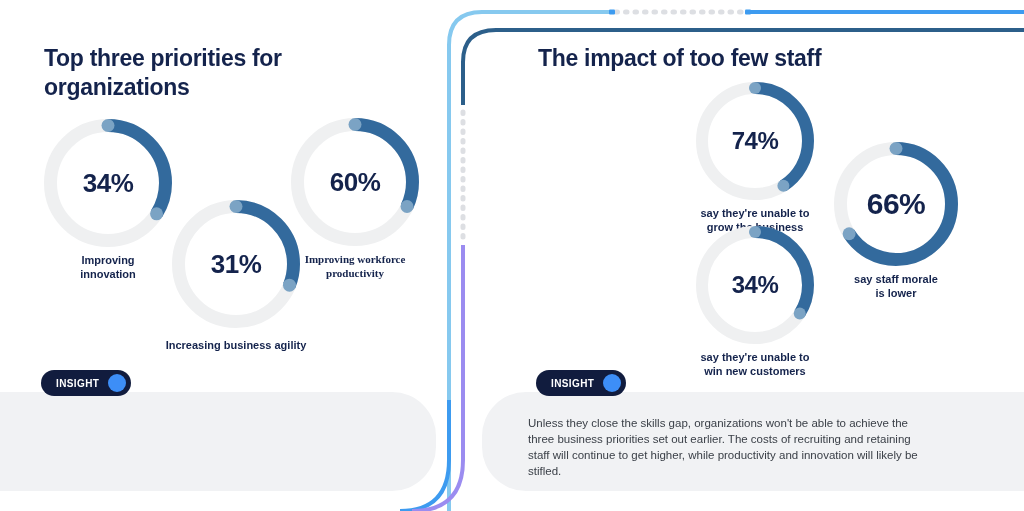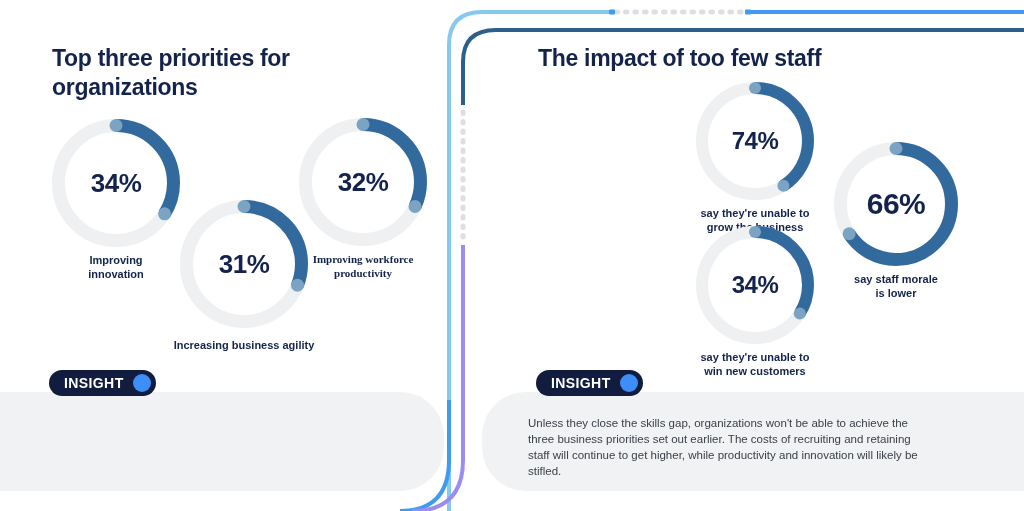--- a/index.html
+++ b/index.html
@@ -24,21 +24,21 @@
     pointer-events: none;
     z-index: 5;
   }
 
   
   .panel {
     position: absolute;
     top: 0;
     height: 511px;
   }
-  .panel-left  { left: 16px;   width: 452px; }
+  .panel-left  { left: 8px;   width: 452px; }
   .panel-right { left: 452px; width: 664px; }
 
   .headline {
     position: absolute;
     font-weight: bold;
     font-size: 23px;
     line-height: 29px;
     letter-spacing: -0.3px;
     color: #14234c;
   }
@@ -75,21 +75,21 @@
     background: #111c3e;
     border-radius: 13px;
     display: flex;
     align-items: center;
     padding: 0 5px 0 15px;
     z-index: 4;
   }
   .insight-badge-text {
     color: #ffffff;
     font-weight: bold;
-    font-size: 14px;
+    font-size: 10px;
     letter-spacing: 0.4px;
     margin-right: 9px;
   }
   .insight-dot {
     width: 18px;
     height: 18px;
     border-radius: 50%;
     background: #3d8ef7;
     flex: 0 0 auto;
   }
@@ -138,21 +138,21 @@
       <div class="donut-label" style="left: -60px; width: 248px; top: 138px;">Increasing business agility</div>
     </div>
 
   <div class="donut" style="left:283px; top:118px; width:128px; height:128px;">
       <svg width="128" height="128" viewBox="0 0 128 128">
         <circle cx="64" cy="64" r="57.5" fill="none" stroke="#eff0f1" stroke-width="13"></circle>
         <circle cx="64" cy="64" r="57.5" fill="none" stroke="#336a9d" stroke-width="13" stroke-dasharray="115.6106096521044 361.28315516282623" transform="rotate(-90 64 64)"></circle>
         <circle cx="64" cy="6.5" r="6.5" fill="#7ba3c4"></circle>
         <circle cx="116.02755551679613" cy="88.48230926499168" r="6.5" fill="#7ba3c4"></circle>
       </svg>
-      <div class="donut-value" style="font-size: 26px;">32%</div>
+      <div class="donut-value" style="font-size: 26px;">60%</div>
       <div class="donut-label" style="left: -60px; width: 248px; top: 134px; font-family: Liberation Serif, serif;">Improving workforce<br>productivity</div>
     </div>
 
   <div class="insight-panel" style="left:-40px; top:392px; width:468px; height:99px; border-radius:0 44px 44px 0;"></div>
 
   <div class="insight-badge" style="left:33px; top:370px;">
     <span class="insight-badge-text">INSIGHT</span>
     <span class="insight-dot"></span>
   </div>
 

